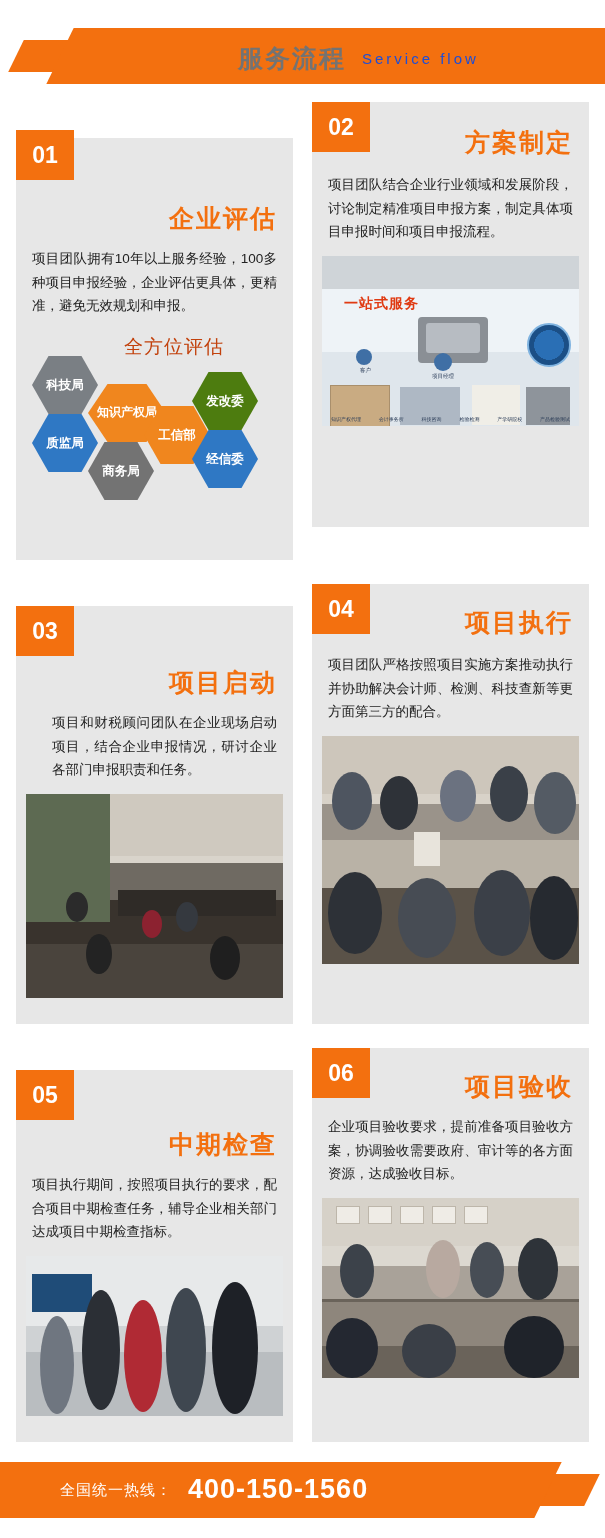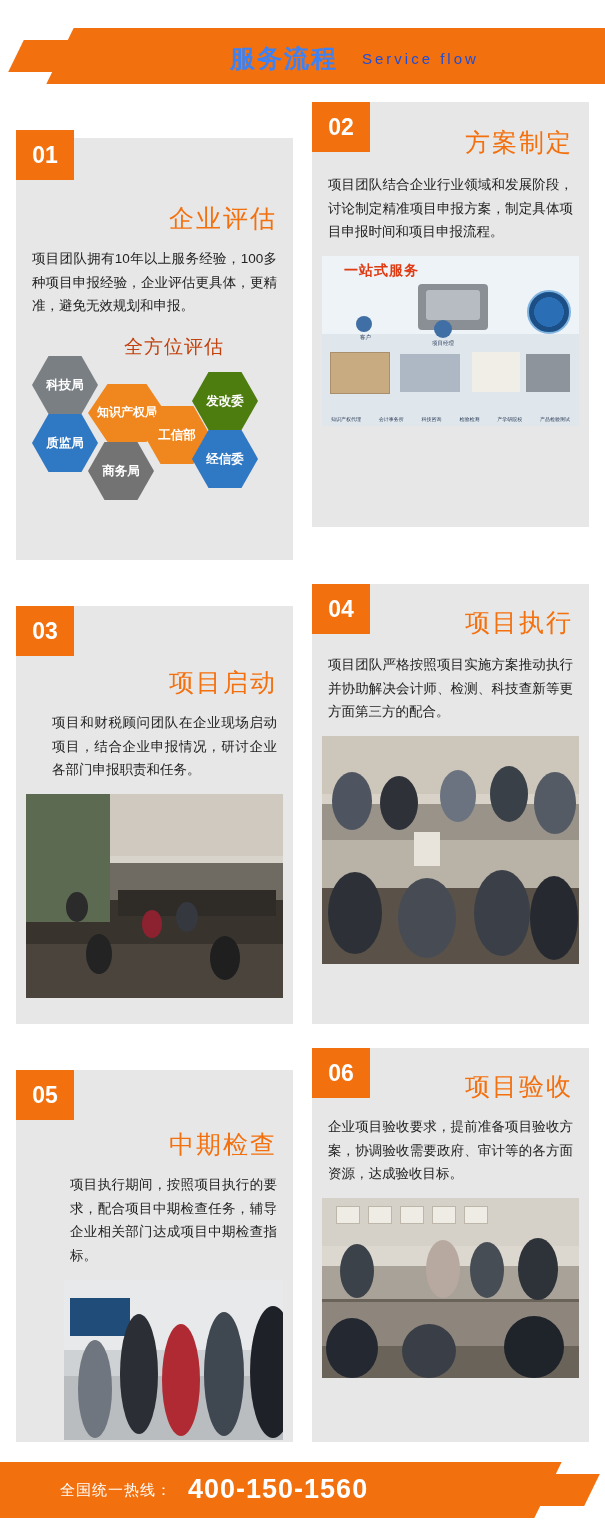--- a/index.html
+++ b/index.html
@@ -47,23 +47,23 @@
     position: absolute;
     left: 16px;
     top: 40px;
     width: 58px;
     height: 32px;
     background: #f3700f;
     transform: skewX(-26deg);
   }
   .header-title {
     position: absolute;
-    left: 230px;
+    left: 238px;
     top: 42px;
-    color: #3b82f6;
+    color: #737373;
     font-size: 25px;
     font-weight: bold;
     letter-spacing: 2px;
   }
   .header-sub {
     position: absolute;
     left: 362px;
     top: 50px;
     color: #1d4ed8;
     font-size: 15px;
@@ -100,21 +100,21 @@
     font-size: 23px;
     font-weight: bold;
     display: flex;
     align-items: center;
     justify-content: center;
     z-index: 4;
   }
   .card-title {
     color: #f3700f;
     font-size: 25px;
-    font-weight: normal;
+    font-weight: bold;
     letter-spacing: 2px;
     text-align: right;
     padding: 0 16px;
     margin: 0;
   }
   .card-body {
     color: #222222;
     font-size: 13.5px;
     line-height: 1.75;
     padding: 0 16px;
@@ -180,21 +180,21 @@
   #card03 .card-title { margin-top: 60px; }
   #card03 .card-body { margin-top: 12px; padding-left: 36px; }
 
   
   #card04 { top: 0; height: 440px; }
   #badge04 { left: 296px; top: 0; }
   #card04 .card-title { margin-top: 22px; }
   #card04 .card-body { margin-top: 14px; }
 
   
-  #card05 { top: 22px; height: 372px; padding-left: 38px; }
+  #card05 { top: 22px; height: 372px; }
   #badge05 { left: 0; top: 22px; }
   #card05 .card-title { margin-top: 58px; }
   #card05 .card-body { margin-top: 12px; }
 
   
   #card06 { top: 0; height: 394px; }
   #badge06 { left: 296px; top: 0; }
   #card06 .card-title { margin-top: 22px; }
   #card06 .card-body { margin-top: 12px; }
 
@@ -330,21 +330,21 @@
           <div class="hex" style="left:166px; top:98px; background:#2f78c4;">经信委</div>
         </div>
       </div>
 
       <div class="badge" id="badge02">02</div>
       <div class="card right" id="card02">
         <div class="card-title">方案制定</div>
         <div class="card-body">项目团队结合企业行业领域和发展阶段，讨论制定精准项目申报方案，制定具体项目申报时间和项目申报流程。</div>
 
         <div class="photo" style="height:170px;">
-          <div class="scene" style="background:linear-gradient(#eef3f7 0 46%, #dfe6ec 46% 100%);">
+          <div class="scene" style="background:linear-gradient(#eef3f7 0 46%, #dfe6ec 46% 100%);margin-top:33px;">
             <div class="s2title">一站式服务</div>
 
             <div class="blob" style="left:96px; top:28px; width:70px; height:46px; border-radius:4px; background:#8a8f95;"></div>
             <div class="blob" style="left:104px; top:34px; width:54px; height:30px; border-radius:3px; background:#b7bcc2;"></div>
 
             <div class="s2-mini" style="left:38px; top:78px;">客户</div>
             <div class="s2-mini" style="left:110px; top:84px;">项目经理</div>
 
             <div class="blob" style="left:34px; top:60px; width:16px; height:16px; background:#3f6fa5;"></div>
             <div class="blob" style="left:112px; top:64px; width:18px; height:18px; background:#3f6fa5;"></div>

